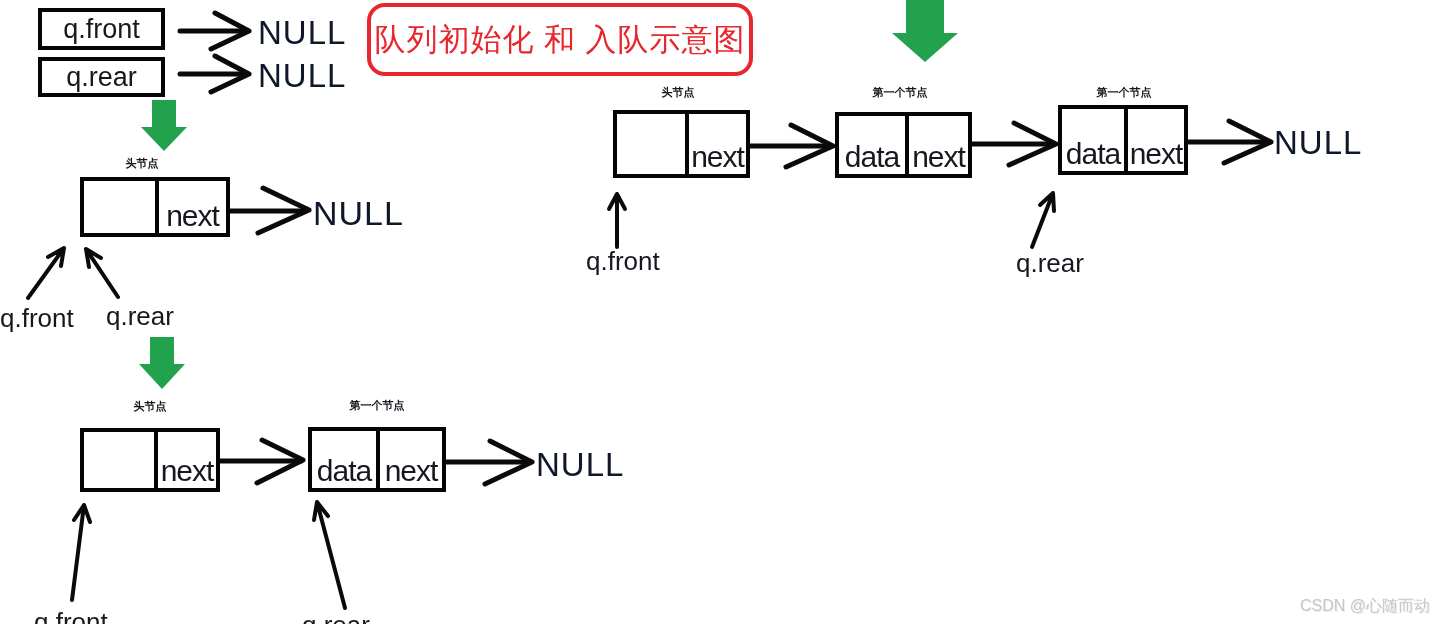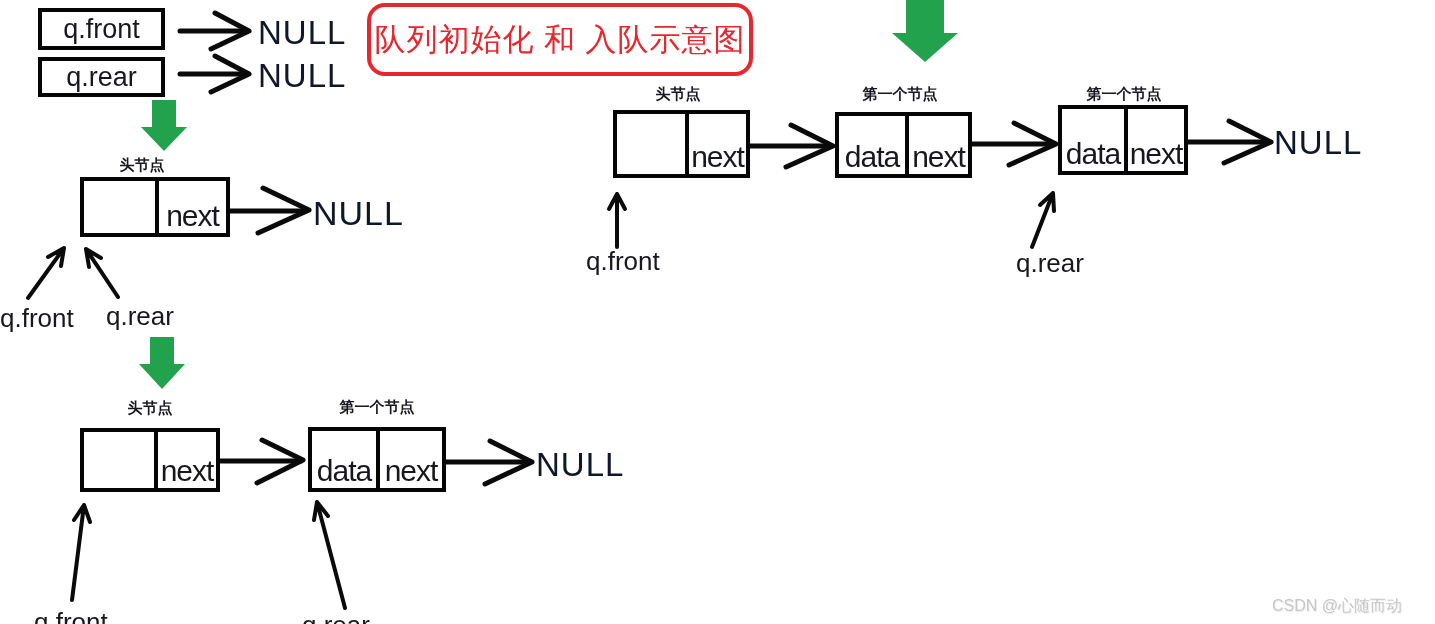--- a/index.html
+++ b/index.html
@@ -8,21 +8,21 @@
   .stage svg{position:absolute;left:0;top:0;width:1435px;height:624px;}
   .varbox{position:absolute;box-sizing:border-box;border:4px solid #050505;background:#fff;
           display:flex;align-items:center;justify-content:center;font-size:27px;}
   .titlebox{position:absolute;box-sizing:border-box;border:4px solid #e8262d;border-radius:18px;
             display:flex;align-items:center;justify-content:center;background:#fff;}
   .titlebox span{color:#e8262d;font-size:31px;font-weight:500;letter-spacing:1px;white-space:nowrap;}
   .node{position:absolute;box-sizing:border-box;border:4px solid #050505;background:#fff;display:flex;}
   .cell{box-sizing:border-box;display:flex;align-items:flex-end;justify-content:center;
         font-size:30px;letter-spacing:-1px;overflow:hidden;}
   .cell.right{flex:1;border-left:4px solid #050505;}
-  .ncap{position:absolute;transform:translateX(-50%);font-size:15px;font-weight:bold;white-space:nowrap;}
+  .ncap{position:absolute;transform:translateX(-50%);font-size:11px;font-weight:bold;white-space:nowrap;}
   .ptr{position:absolute;font-size:26px;white-space:nowrap;}
   .nulltxt{position:absolute;font-size:33px;letter-spacing:1px;white-space:nowrap;color:#0f172a;}
   .watermark{position:absolute;font-size:16px;color:#c6c6c6;white-space:nowrap;
              text-shadow:1px 1px 0 #efefef;}
 </style>
 </head>
 <body>
 
 <div class="stage">
 
@@ -133,15 +133,15 @@
       <span>data</span>
     </div>
     <div class="cell right">
       <span>next</span>
     </div>
   </div>
   <div class="nulltxt" style="left:1274px;top:124px;">NULL</div>
   <div class="ptr" style="left:586px;top:246px;">q.front</div>
   <div class="ptr" style="left:1016px;top:248px;">q.rear</div>
 
-  <div class="watermark" style="left:1272px;top:596px;">CSDN @心随而动</div>
+  <div class="watermark" style="left:1300px;top:596px;">CSDN @心随而动</div>
 
 </div>
 
 </body></html>

